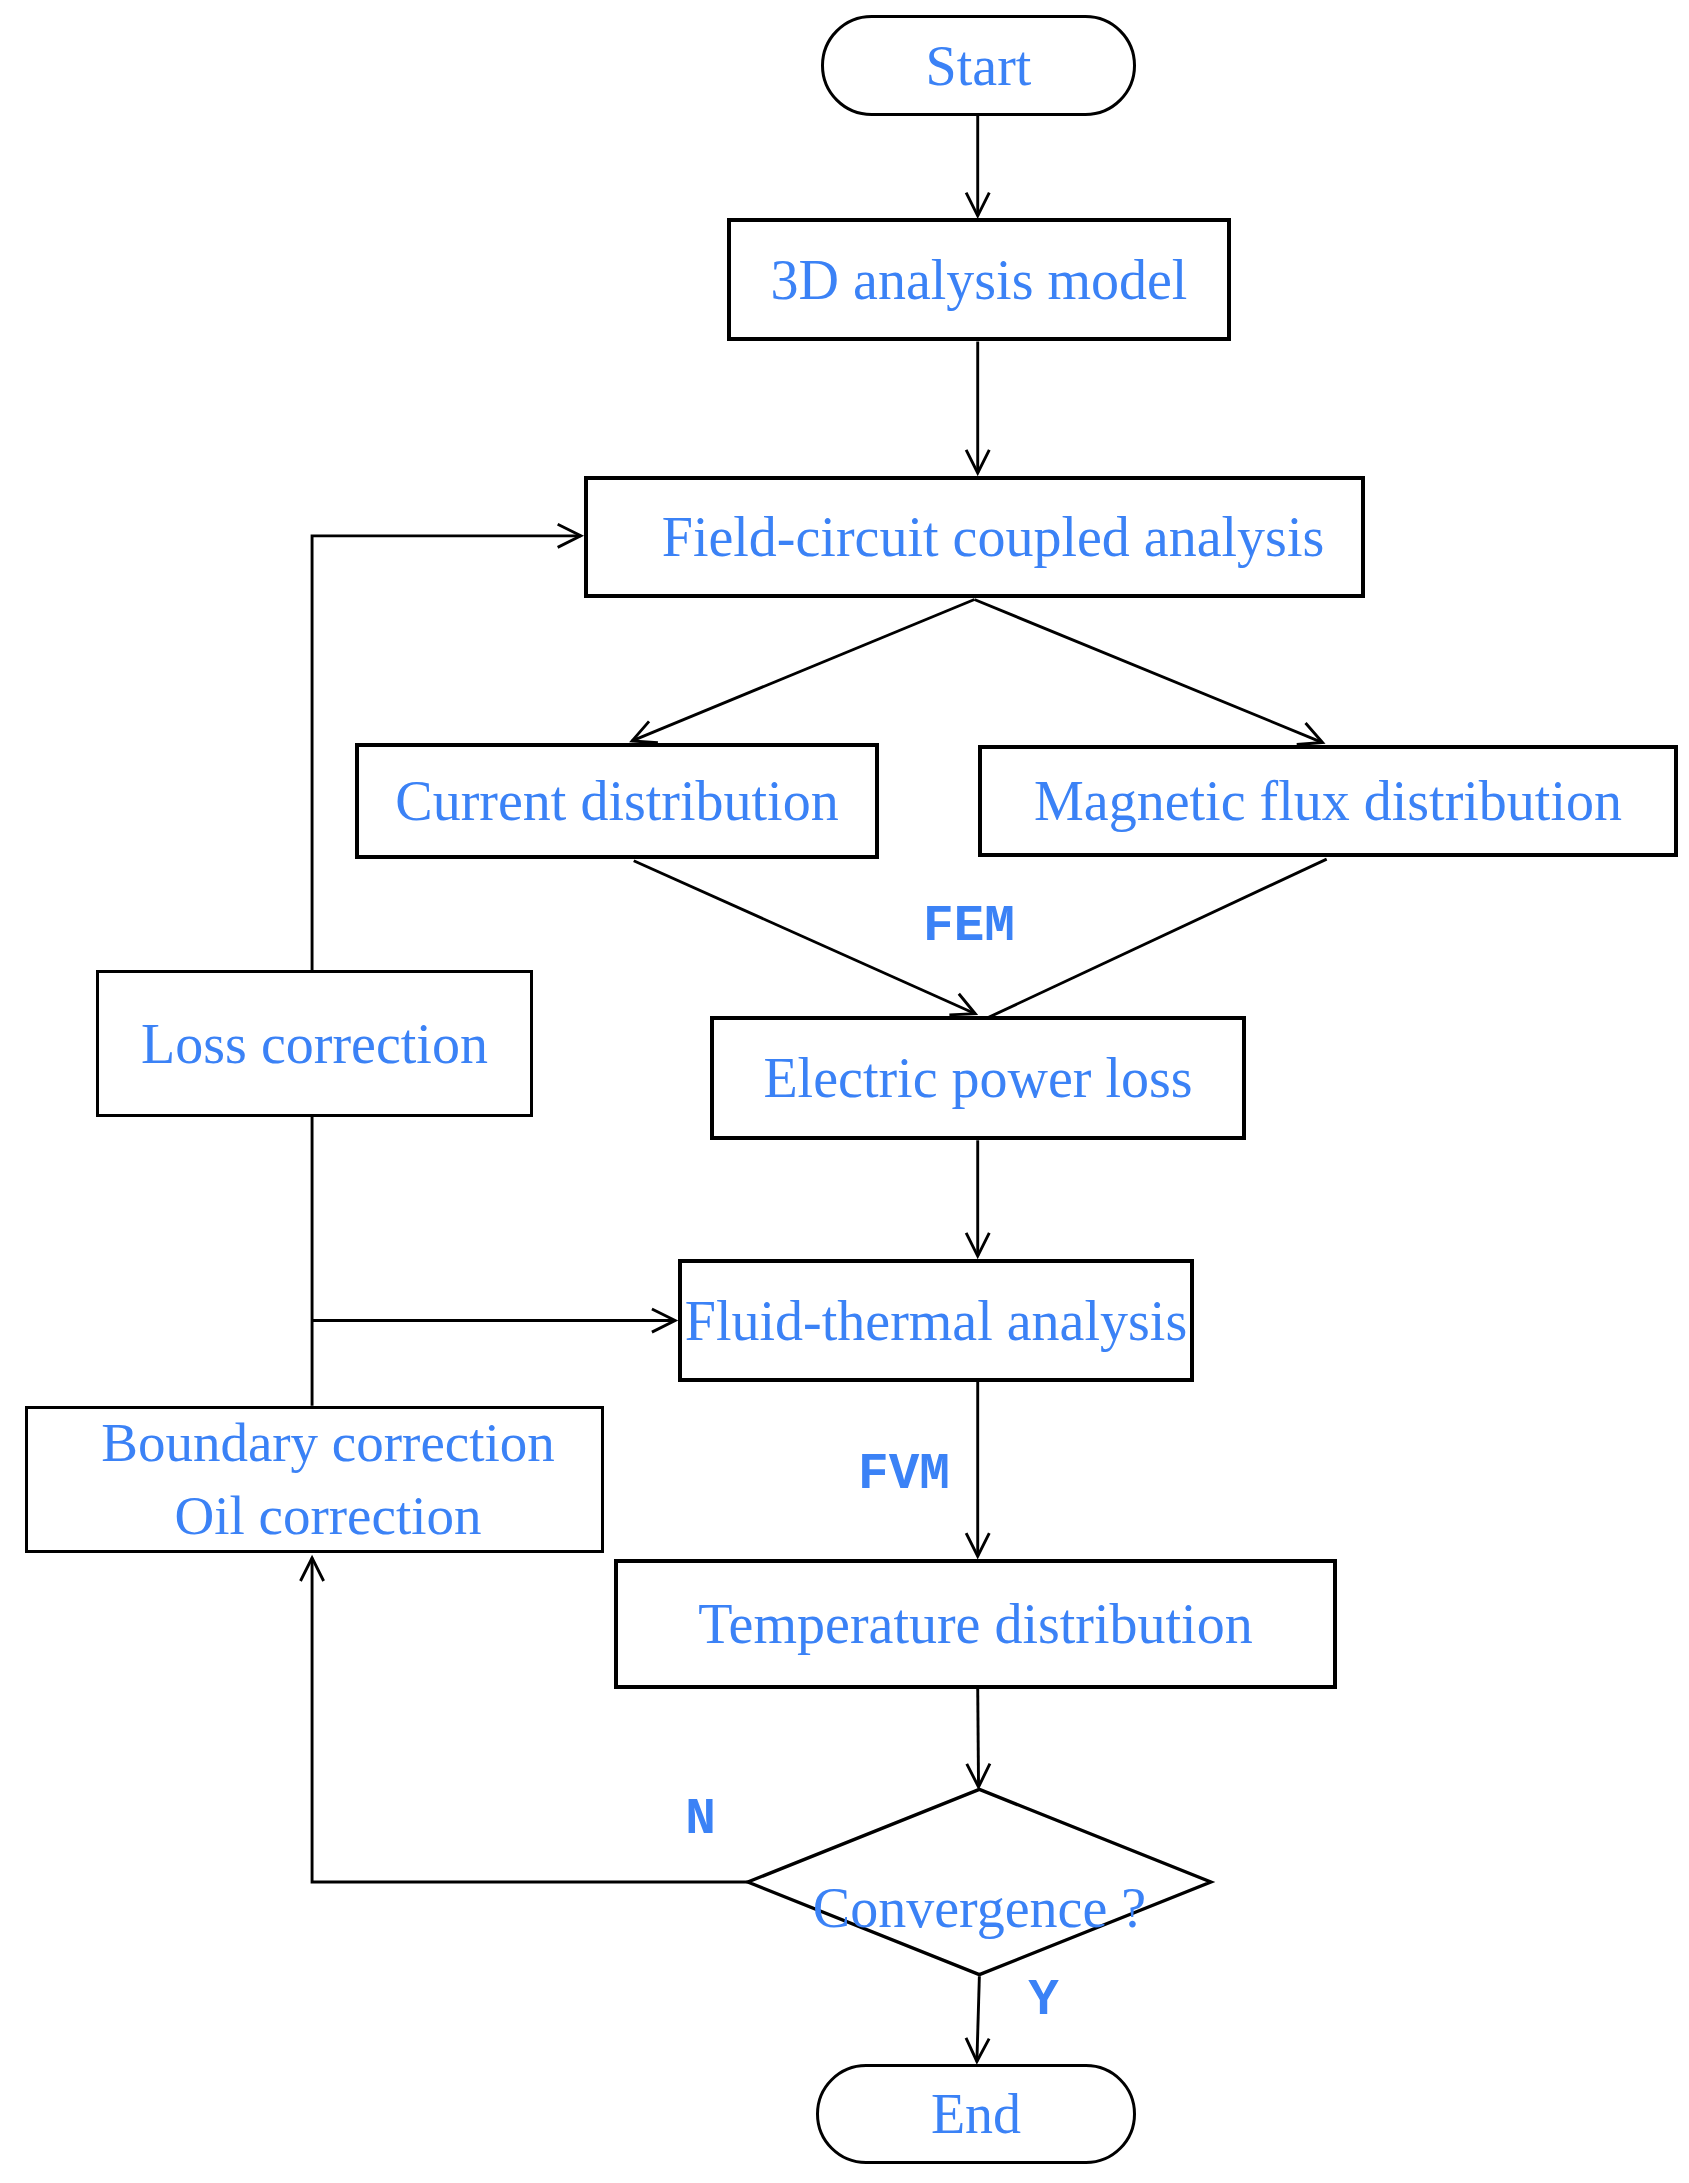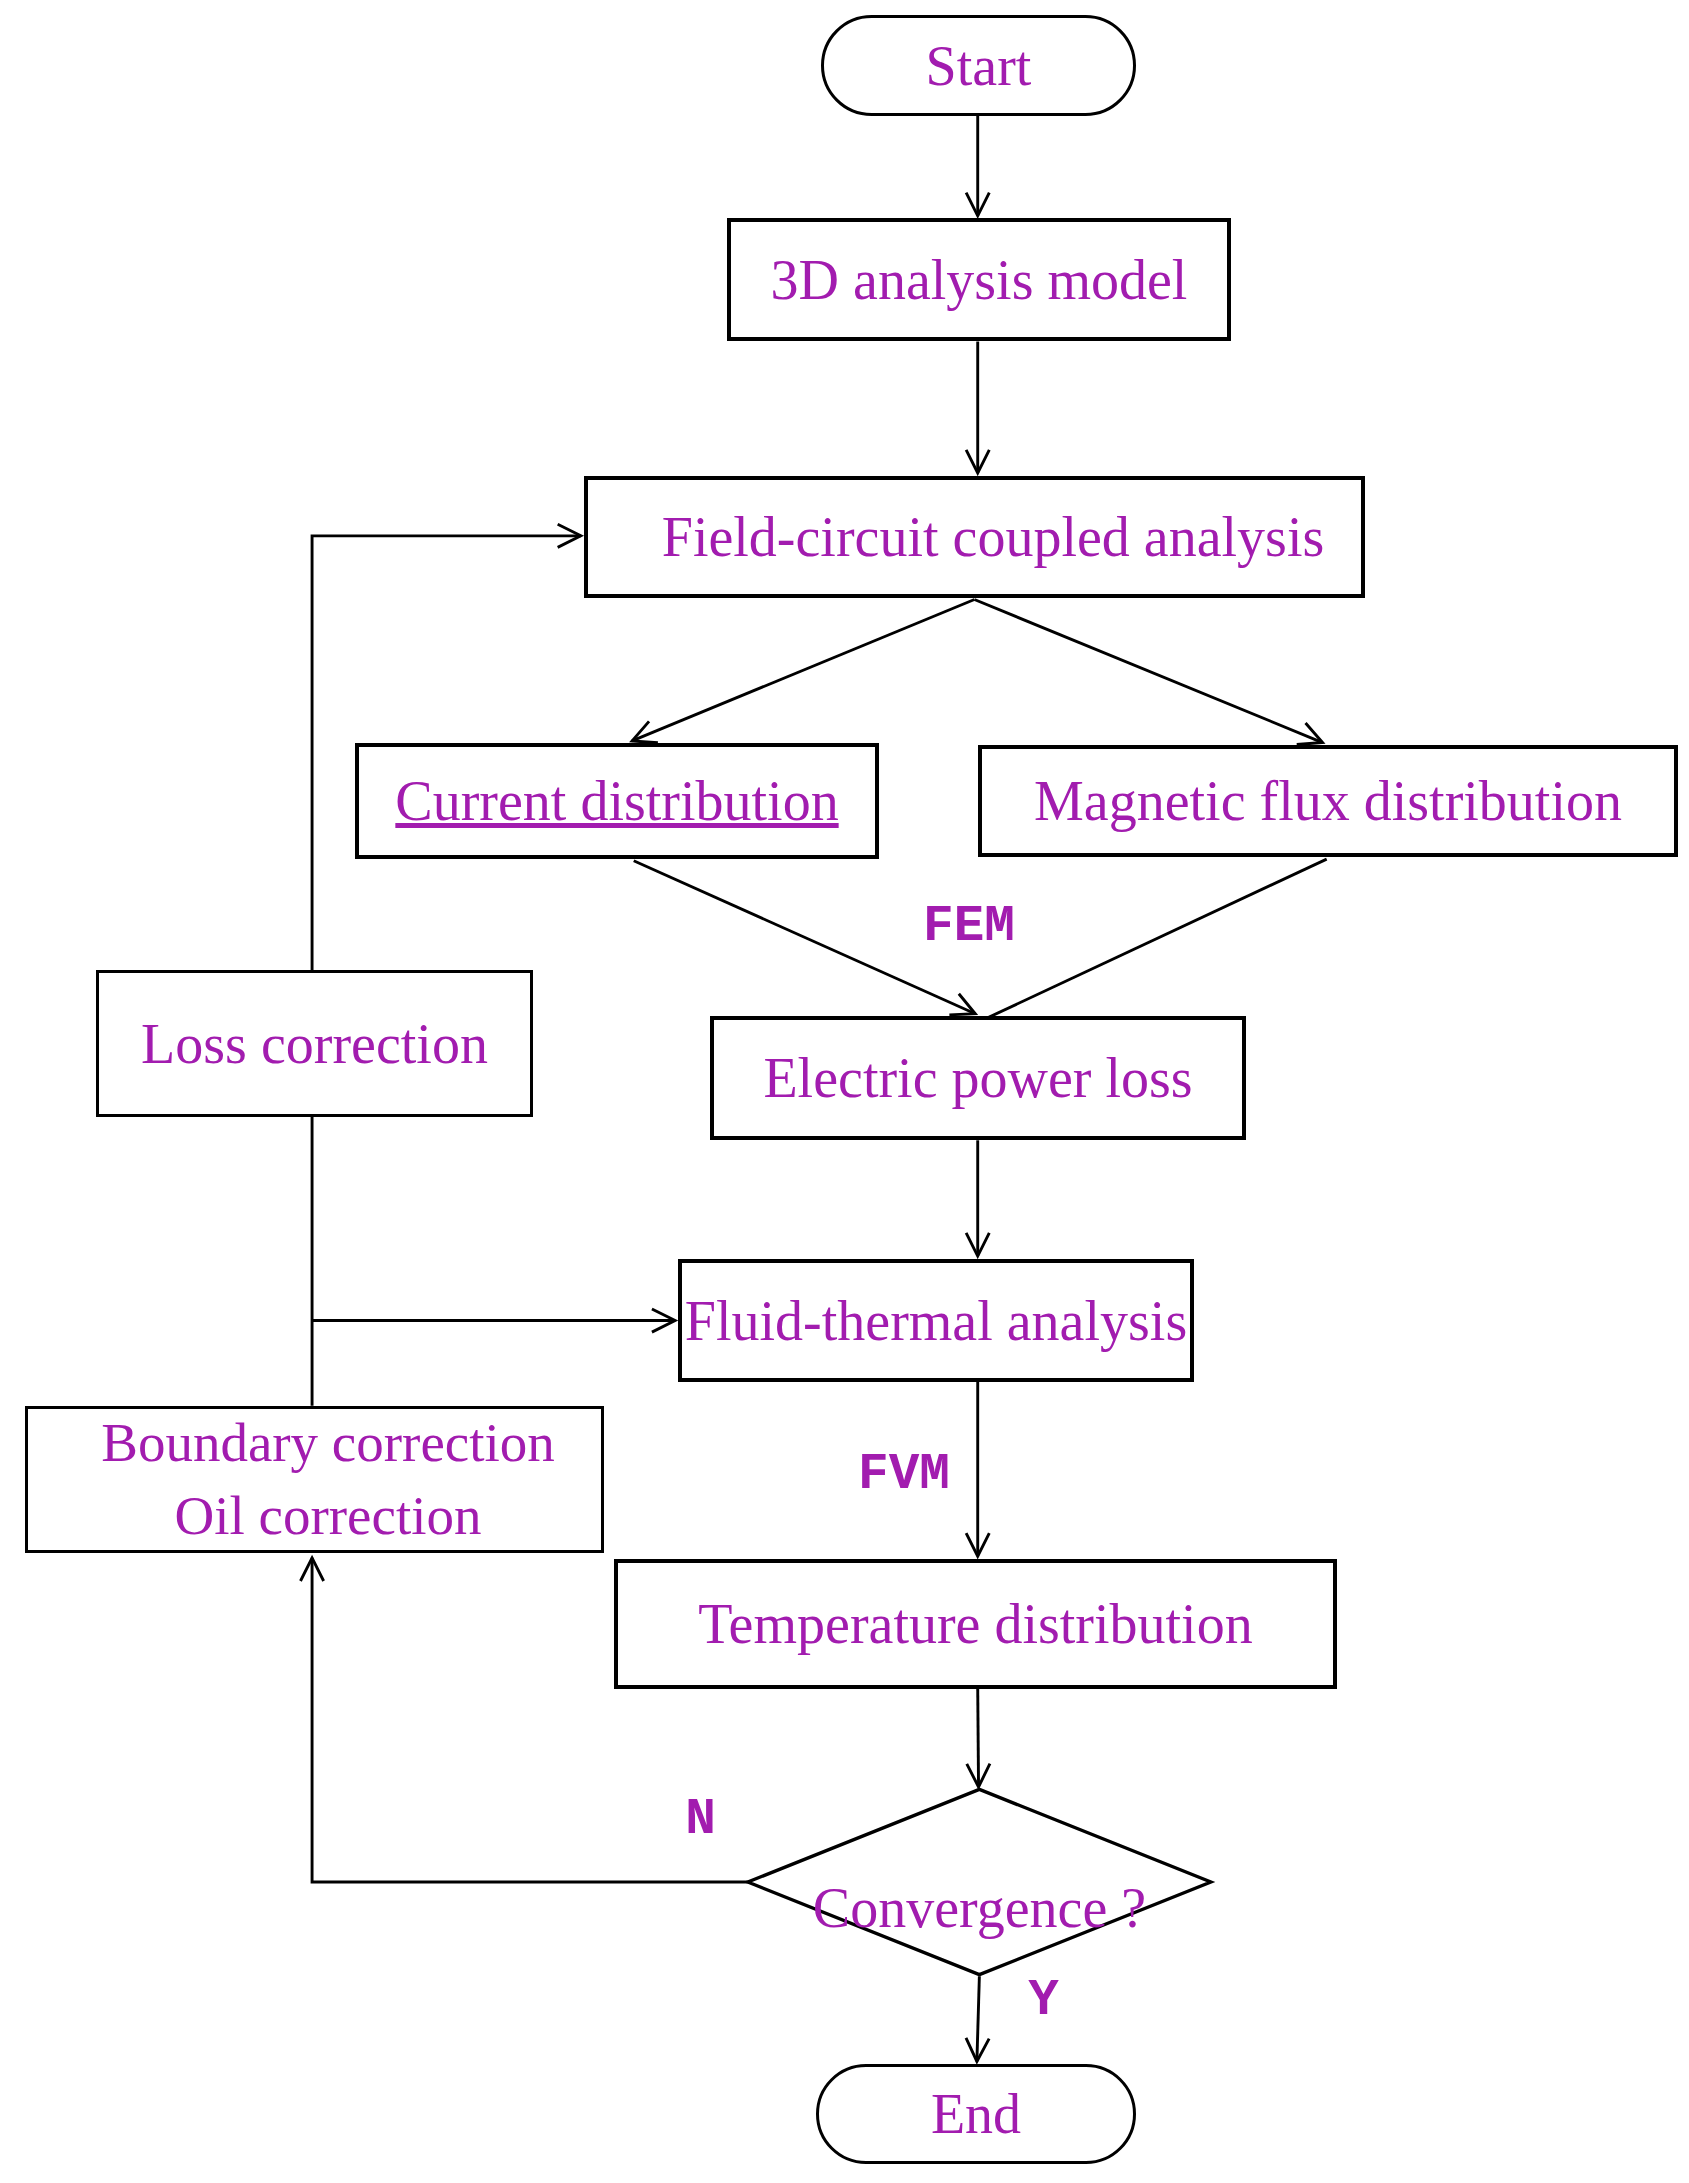--- a/index.html
+++ b/index.html
@@ -1,18 +1,18 @@
 <!DOCTYPE html>
 <html style="font-size:13.2px"><head>
 <meta charset="utf-8">
 <style>
   html,body{margin:0;padding:0;background:#ffffff;}
   .canvas{
     position:relative;width:1690px;height:2183px;background:#ffffff;
-    color:#a21caf;font-family:"Liberation Serif",serif;overflow:hidden;
+    color:#3b82f6;font-family:"Liberation Serif",serif;overflow:hidden;
   }
   svg.wires{position:absolute;left:0;top:0;width:1690px;height:2183px;}
   .box{
     position:absolute;box-sizing:border-box;border:4.1px solid #000;background:#ffffff;
     display:flex;align-items:center;justify-content:center;text-align:center;
     font-size:56px;line-height:1.25;white-space:nowrap;
   }
   .stadium{border-radius:58px;border-width:3.3px;}
   .twoline{flex-direction:column;white-space:nowrap;font-size:55px;line-height:1.32;}
   .decision-label{
@@ -59,21 +59,21 @@
   </div>
 
   <div class="box" style="left:727px;top:218px;width:504px;height:123px;">
     <span>3D analysis model</span>
   </div>
 
   <div class="box" style="left:584px;top:476px;width:781px;height:122px;padding-left:37px;">
     <span>Field-circuit coupled analysis</span>
   </div>
 
-  <div class="box" style="left:355px;top:743px;width:524px;height:116px;text-decoration:underline;">
+  <div class="box" style="left:355px;top:743px;width:524px;height:116px;">
     <span>Current distribution</span>
   </div>
 
   <div class="box" style="left:978px;top:745px;width:700px;height:112px;">
     <span>Magnetic flux distribution</span>
   </div>
 
   <div class="box" style="left:710px;top:1016px;width:536px;height:124px;">
     <span>Electric power loss</span>
   </div>

